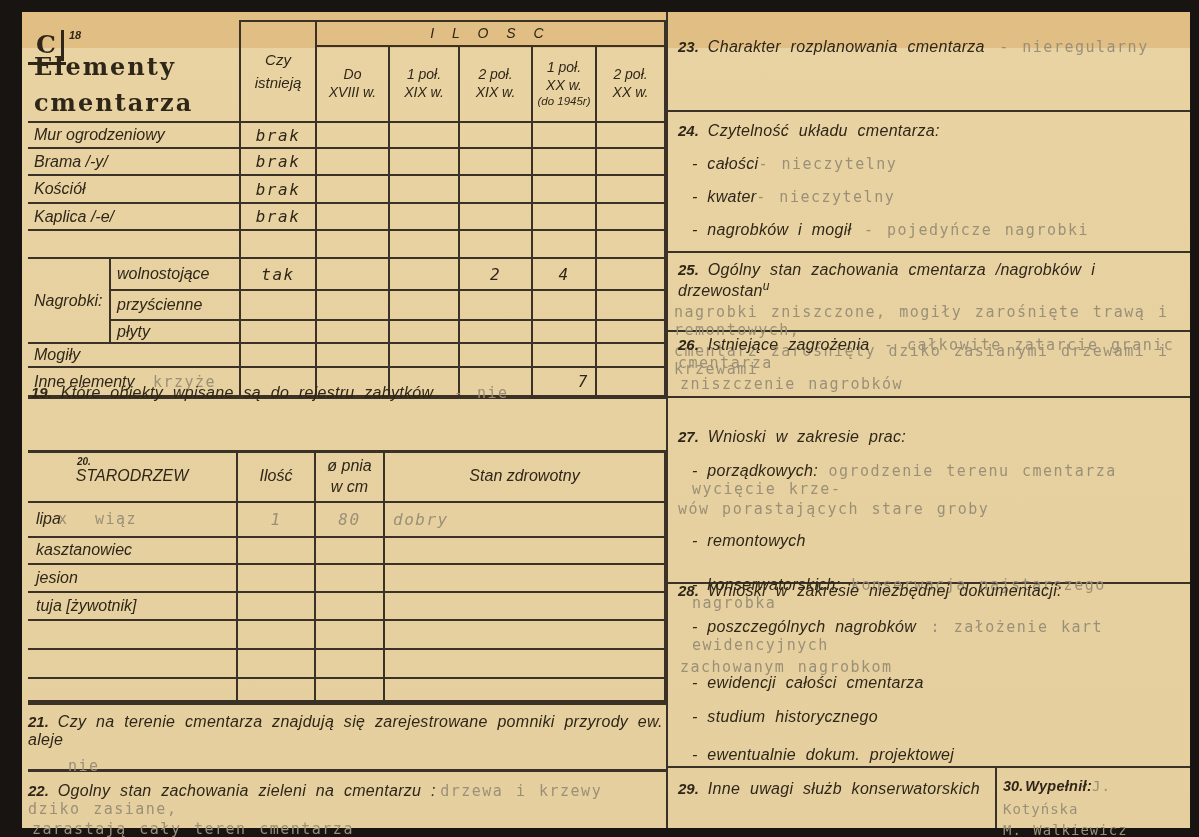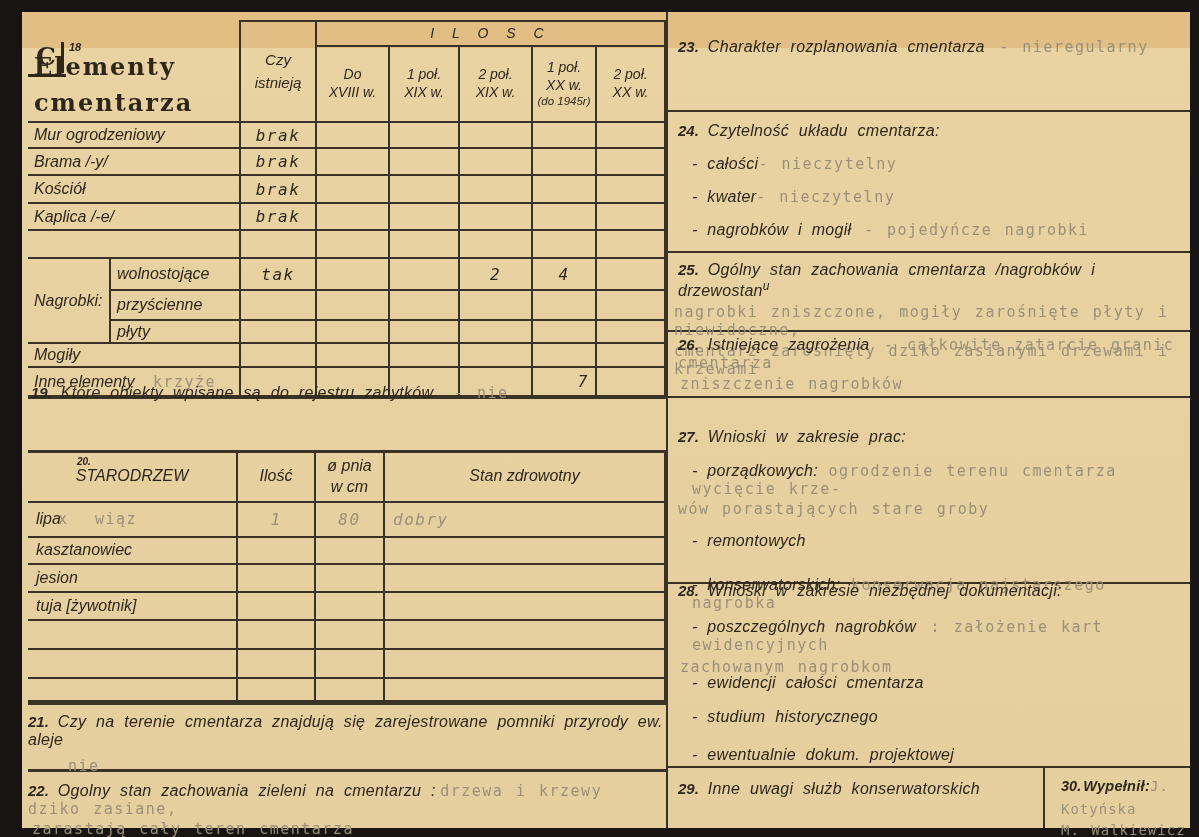--- a/index.html
+++ b/index.html
@@ -27,21 +27,21 @@
   .etable tr.hrow2{height:62px;}
   .etable td.iloschead{text-align:center;font-size:14px;letter-spacing:7px;font-style:italic;}
   .etable td.czyhead{text-align:center;font-size:15px;line-height:1.5;white-space:normal;}
   .etable td.period{text-align:center;font-size:14px;line-height:1.25;vertical-align:middle;white-space:normal;padding:0 2px;}
   .etable td.period .small{font-size:11.5px;}
   .etable td.val{text-align:center;}
   .etable td.grp{border-left:none;vertical-align:middle;}
   .etable tr.lastrow td{border-bottom:4px solid #3a3226;}
   .etitle{font-family:"DejaVu Serif",serif;font-weight:bold;font-size:24px;letter-spacing:2px;
           line-height:1.5;text-align:left;margin-top:28px;font-style:normal;white-space:normal;}
-  .cmark{position:absolute;top:20px;left:6px;font-style:normal;}
+  .cmark{position:absolute;top:8px;left:6px;font-style:normal;}
   .cletter{font-family:"DejaVu Serif",serif;font-weight:bold;font-size:25px;
            border-right:3px solid #2e2719;padding:0 5px 2px 2px;}
   .cmark::after{content:"";position:absolute;left:-6px;top:33px;width:38px;height:3px;background:#2e2719;}
   .csup{font-size:11px;font-style:italic;font-weight:bold;vertical-align:14px;margin-left:5px;}
 
   
   .q19{position:absolute;left:9px;top:372px;width:634px;}
 
   
   .stable{position:absolute;left:6px;top:438px;width:637px;}
@@ -66,21 +66,21 @@
   .rightcol{position:absolute;left:644px;top:0;width:522px;height:816px;border-left:2px solid #3a3226;}
   .sec{position:absolute;left:0;width:100%;border-bottom:2px solid #3a3226;box-sizing:border-box;padding-left:10px;}
   .s23{top:0;height:100px;padding-top:26px;}
   .s24{top:100px;height:141px;padding-top:10px;}
   .s25{top:241px;height:79px;padding-top:8px;}
   .s26{top:320px;height:66px;padding-top:4px;}
   .s27{top:402px;height:170px;padding-top:14px;}
   .s28{top:556px;height:200px;padding-top:14px;}
   .s29row{top:756px;height:60px;border-bottom:none;display:flex;padding-left:0;}
   .cell29{width:327px;box-sizing:border-box;padding:12px 0 0 10px;}
-  .cell30{flex:1;border-left:2px solid #3a3226;box-sizing:border-box;padding:6px 0 0 16px;margin-left:48px;}
+  .cell30{flex:1;border-left:2px solid #3a3226;box-sizing:border-box;padding:6px 0 0 6px;}
   .cell30 .row{line-height:1.45;}
   .cell30 .plbl,.cell30 .pnum{font-size:14.5px;}
   .cell30 .tw{font-size:14px;letter-spacing:1px;}
   .item{margin-left:14px;}
   .s24 .item{margin-top:15px;}
   .s27 .it1{margin-top:16px;}
   .s27 .wrap{margin:2px 0 0 0px;}
   .s27 .it2{margin-top:14px;}
   .s27 .it3{margin-top:26px;}
   .s28 .it1{margin-top:18px;}
@@ -344,21 +344,21 @@
           <span class="plbl">- kwater</span><span class="tw light">- nieczytelny</span>
         </div>
         <div class="item">
           <span class="plbl">- nagrobków i mogił</span>
           <span class="tw light" style="margin-left:8px">- pojedyńcze nagrobki</span>
         </div>
       </div>
 
       <div class="sec s25">
         <span class="pnum">25.</span><span class="plbl">Ogólny stan zachowania cmentarza /nagrobków i drzewostan</span><sup class="u">u</sup>
-        <div class="typline tw light">nagrobki zniszczone, mogiły zarośnięte płyty i niewidoczne,</div>
+        <div class="typline tw light">nagrobki zniszczone, mogiły zarośnięte trawą i remontowych,</div>
         <div class="typline tw light">cmentarz zarośnięty dziko zasianymi drzewami i krzewami</div>
       </div>
 
       <div class="sec s26">
         <span class="pnum">26.</span><span class="plbl">Istniejące zagrożenia</span>
         <span class="tw light" style="margin-left:10px">- całkowite zatarcie granic cmentarza</span>
         <div class="typline2 tw light">zniszczenie nagrobków</div>
       </div>
 
       <div class="sec s27">

